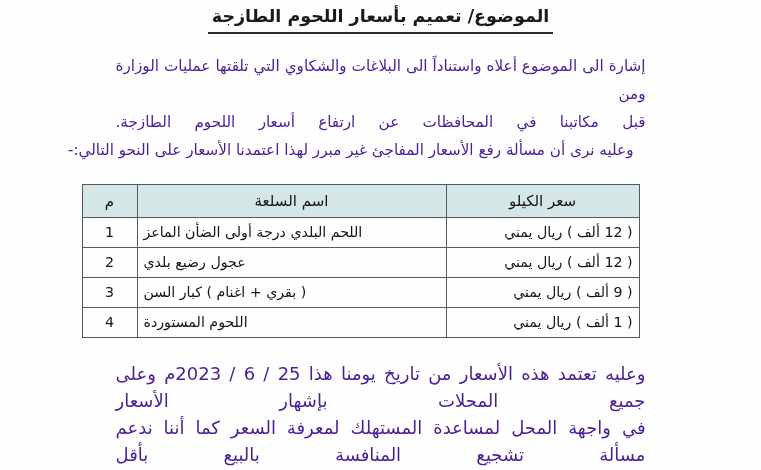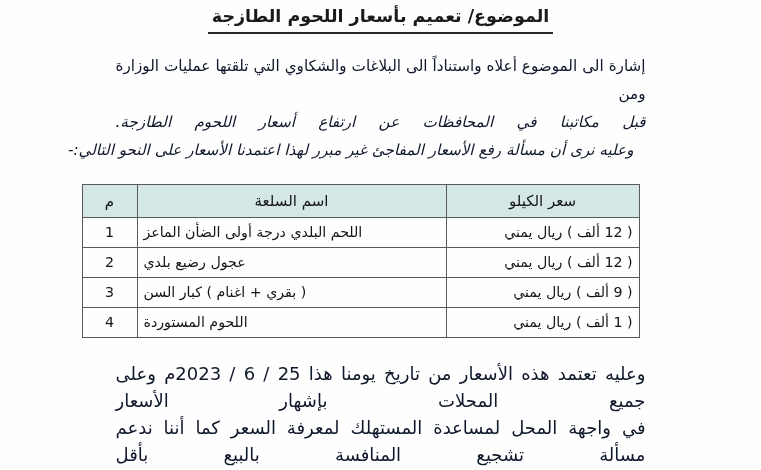--- a/index.html
+++ b/index.html
@@ -50,33 +50,32 @@
     direction: rtl;
     text-align: justify;
     text-align-last: justify;
   }
   .intro {
     margin-top: 18px;
   }
   .para-line {
     font-size: 15.2px;
     line-height: 28px;
-    color: #0f172a;
+    color: #4c1d95;
     white-space: nowrap;
     direction: rtl;
     unicode-bidi: isolate;
   }
   .para-line.justified {
     display: flex;
     justify-content: space-between;
     white-space: normal;
   }
   .para-line.plain {
     text-align: right;
-    font-style: italic;
   }
   .para-line.indent-r2 {
     padding-right: 12px;
   }
 
   
   .table-wrap {
     margin: 20px auto 0 auto;
     width: 518px;
     direction: rtl;

